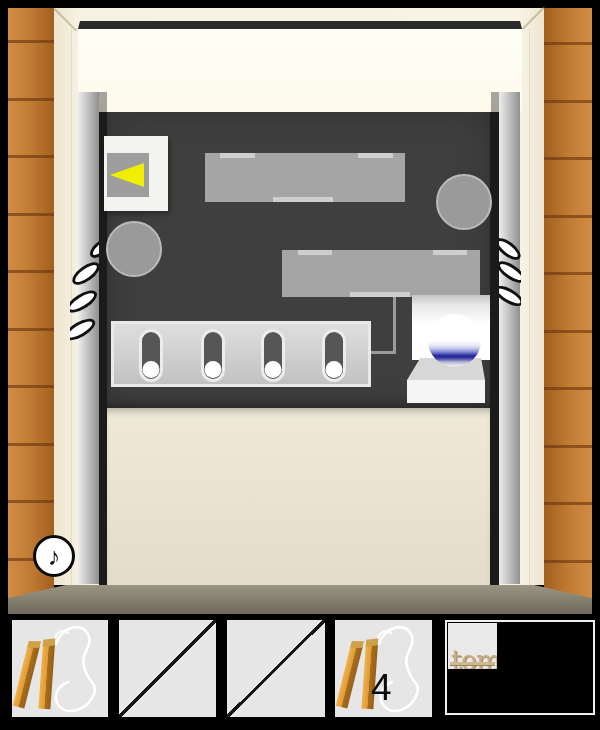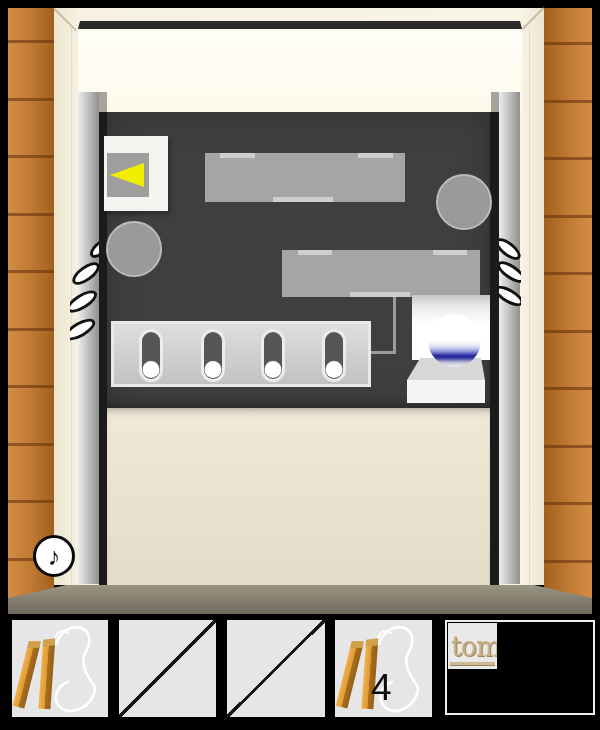--- a/index.html
+++ b/index.html
@@ -80,21 +80,21 @@
         background:linear-gradient(to right,#f0b14b 0%,#e09b35 48%,#a86e1e 52%,#96601a 100%);}
   .stick::before{content:"";position:absolute;top:-4px;left:0;width:100%;height:7px;
         background:#cfa14a;transform:skewY(-12deg);}
   .stick.a{left:16px;top:25px;transform:rotate(14deg);}
   .stick.b{left:31px;top:23px;height:66px;transform:rotate(4deg);}
   .string{position:absolute;left:0;top:0;}
   .count{position:absolute;left:36px;top:47px;font-size:37px;color:#0c0c0c;}
   .brand-box{left:445px;top:620px;width:150px;height:95px;background:#000;
         border:2px solid #efefef;box-sizing:border-box;}
   .brand-square{left:1px;top:1px;width:49px;height:46px;background:#e9e9e9;overflow:hidden;}
-  .brand-text{position:absolute;left:3px;top:8px;font-family:"DejaVu Serif",serif;font-size:27px;
+  .brand-text{position:absolute;left:3px;top:22px;font-family:"DejaVu Serif",serif;font-size:27px;
         color:#c9ae83;letter-spacing:-1px;text-shadow:1px 1px 0 #9c8660;}
   .brand-underline{position:absolute;left:2px;top:39px;width:45px;height:3px;background:#cdb88f;
         box-shadow:0 1px 0 #9c8660;}
 </style>
 </head>
 <body>
 
 <div class="stage">
 
   <div class="abs wood" style="left:8px"></div>

